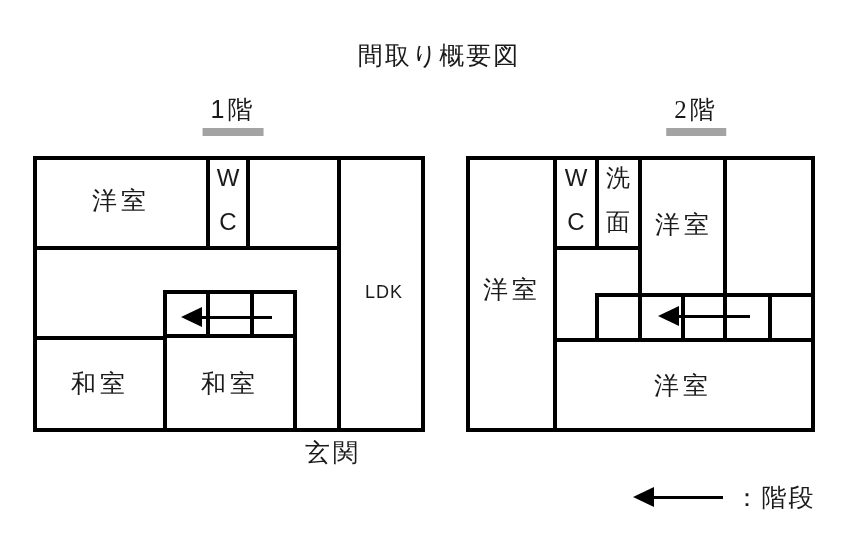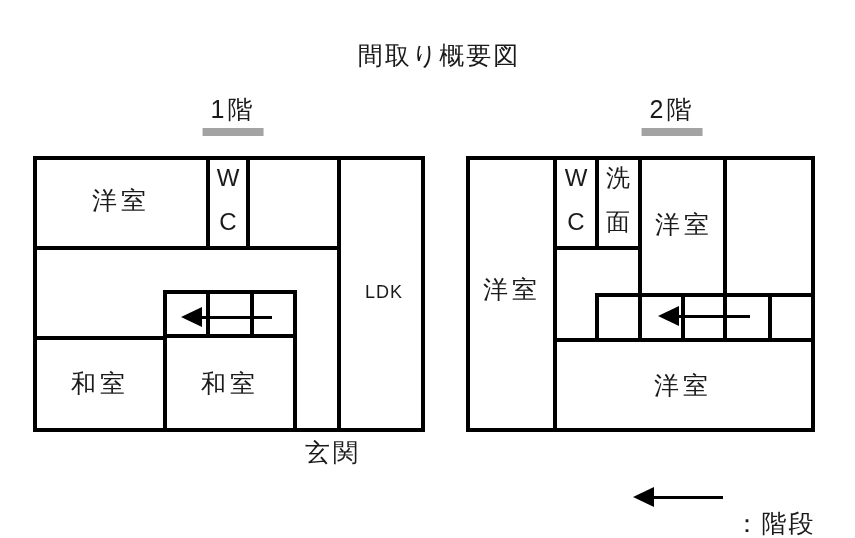--- a/index.html
+++ b/index.html
@@ -58,21 +58,21 @@
   }
   .entrance-label{font-size:25px;letter-spacing:3px;}
   .legend-label{font-size:25px;letter-spacing:2px;}
 </style>
 </head>
 <body>
 
 <div class="abs center page-title">間取り概要図</div>
 
 <div class="abs floor-heading" style="left:233px;">1階</div>
-<div class="abs floor-heading" style="left:672px;">2階</div>
+<div class="abs floor-heading" style="left:696px;font-family:Liberation Serif, serif;">2階</div>
 
 <div id="plan-1f" class="abs plan">
 
   <div class="abs wall" style="left:300px;top:0;width:4px;height:268px;"></div>
   <div class="abs wall" style="left:0;top:86px;width:304px;height:4px;"></div>
   <div class="abs wall" style="left:169px;top:0;width:4px;height:90px;"></div>
   <div class="abs wall" style="left:209px;top:0;width:4px;height:90px;"></div>
   <div class="abs wall" style="left:0;top:176px;width:130px;height:4px;"></div>
   <div class="abs wall" style="left:126px;top:130px;width:4px;height:138px;"></div>
   <div class="abs wall" style="left:256px;top:130px;width:4px;height:138px;"></div>
@@ -115,13 +115,13 @@
   <div class="abs center stack" style="left:106px;top:40px;">W
 C</div>
   <div class="abs center stack" style="left:148px;top:40px;">洗
 面</div>
   <div class="abs center room-label" style="left:214px;top:64px;">洋室</div>
   <div class="abs center room-label" style="left:213px;top:225px;">洋室</div>
 </div>
 
 <div class="abs arrow-line" style="left:647px;top:496px;width:76px;"></div>
 <div class="abs arrow-head" style="left:633px;top:487px;"></div>
-<div class="abs center legend-label" style="left:775px;top:523px;">：階段</div>
+<div class="abs center legend-label" style="left:775px;top:497px;">：階段</div>
 
 </body></html>

